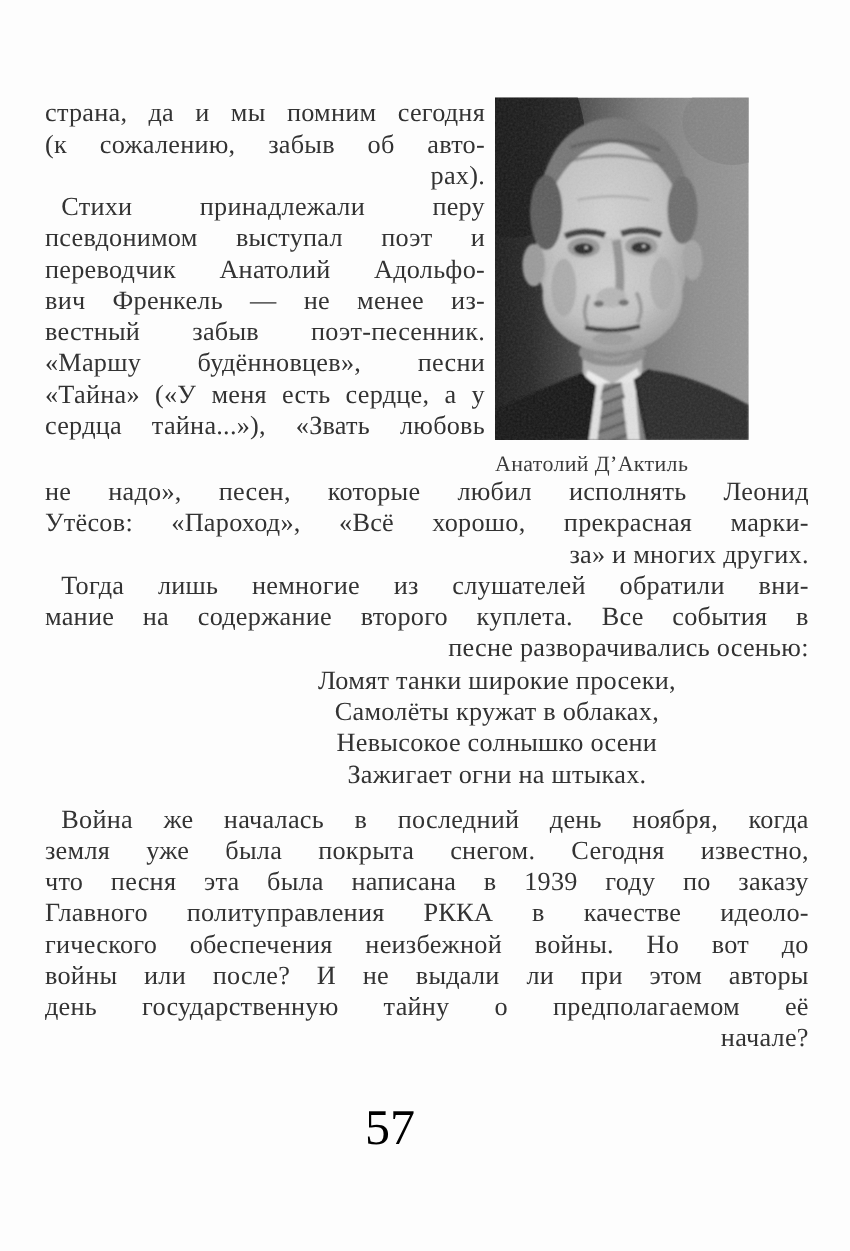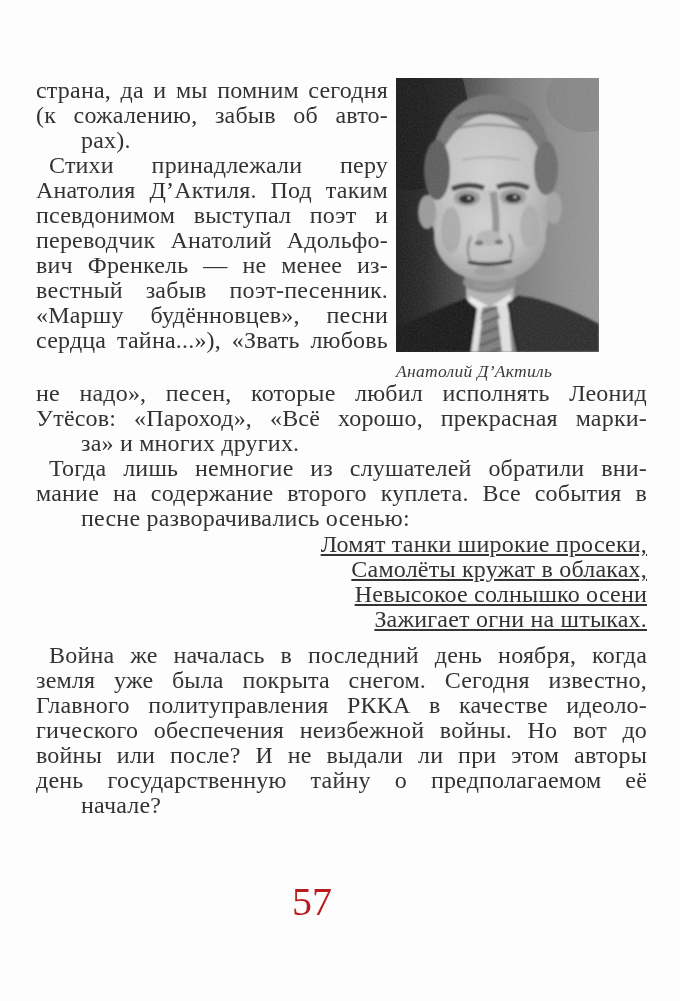--- a/index.html
+++ b/index.html
@@ -9,59 +9,59 @@
     background:#fdfdfd;
     font-family:"Liberation Serif","DejaVu Serif",serif;
     color:#333;
     overflow:hidden;
     margin:0 auto;
   }
   .content{
     position:absolute;left:36px;top:78px;width:611px;
   }
   .ln{
-    height:25px;line-height:25px;font-size:24px;
+    height:25px;line-height:25px;font-size:21px;
     letter-spacing:.2px;white-space:normal;
   }
   .j{text-align:justify;text-align-last:justify;}
-  .l{text-align:left;margin-left:45px;}
+  .l{text-align:right;margin-left:45px;}
   .ind{text-indent:13px;}
   .top{display:flex;align-items:flex-start;}
   .col-narrow{width:352px;flex:0 0 352px;}
   .fig{margin:0 0 0 8px;padding:0;width:203px;flex:0 0 203px;}
   .fig svg{display:block;filter:blur(.3px);}
   .cap{
-    margin-top:9px;font-style:italic;font-size:17.5px;
+    margin-top:9px;font-size:17.5px;
     letter-spacing:.3px;color:#3a3a3a;line-height:20px;
   }
   .verse{margin:1px 0 11px 112px;}
-  .verse .ln{text-align:right;text-decoration:underline;}
+  .verse .ln{text-align:center;}
   .pageno{
     position:absolute;top:882px;left:36px;width:552px;
-    text-align:center;font-size:40px;line-height:1;color:#b91c1c;
+    text-align:center;font-size:40px;line-height:1;color:#000000;
   }
 </style>
 </head>
 <body>
 
 <div class="page">
   <main class="content">
 
     <section class="top">
       <div class="col-narrow">
         <div class="ln j">страна, да и мы помним сегодня</div>
         <div class="ln j">(к сожалению, забыв об авто-</div>
         <div class="ln l">рах).</div>
         <div class="ln j ind">Стихи принадлежали перу</div>
-        <div class="ln j">Анатолия Д’Актиля. Под таким</div>
         <div class="ln j">псевдонимом выступал поэт и</div>
         <div class="ln j">переводчик Анатолий Адольфо-</div>
         <div class="ln j">вич Френкель — не менее из-</div>
         <div class="ln j">вестный забыв поэт-песенник.</div>
         <div class="ln j">«Маршу будённовцев», песни</div>
+        <div class="ln j">«Тайна» («У меня есть сердце, а у</div>
         <div class="ln j">сердца тайна...»), «Звать любовь</div>
       </div>
 
       <figure class="fig">
         <svg width="203" height="274" viewBox="0 0 203 274">
           <defs>
             <linearGradient id="bgGrad" x1="0" y1="0" x2="1" y2="0">
               <stop offset="0" stop-color="#1b1b1b"></stop>
               <stop offset="0.14" stop-color="#262626"></stop>
               <stop offset="0.34" stop-color="#4c4c4c"></stop>
@@ -163,20 +163,21 @@
     <section class="verse">
       <div class="ln">Ломят танки широкие просеки,</div>
       <div class="ln">Самолёты кружат в облаках,</div>
       <div class="ln">Невысокое солнышко осени</div>
       <div class="ln">Зажигает огни на штыках.</div>
     </section>
 
     <section>
       <div class="ln j ind">Война же началась в последний день ноября, когда</div>
       <div class="ln j">земля уже была покрыта снегом. Сегодня известно,</div>
+      <div class="ln j">что песня эта была написана в 1939 году по заказу</div>
       <div class="ln j">Главного политуправления РККА в качестве идеоло-</div>
       <div class="ln j">гического обеспечения неизбежной войны. Но вот до</div>
       <div class="ln j">войны или после? И не выдали ли при этом авторы</div>
       <div class="ln j">день государственную тайну о предполагаемом её</div>
       <div class="ln l">начале?</div>
     </section>
 
   </main>
 
   <div class="pageno">57</div>

